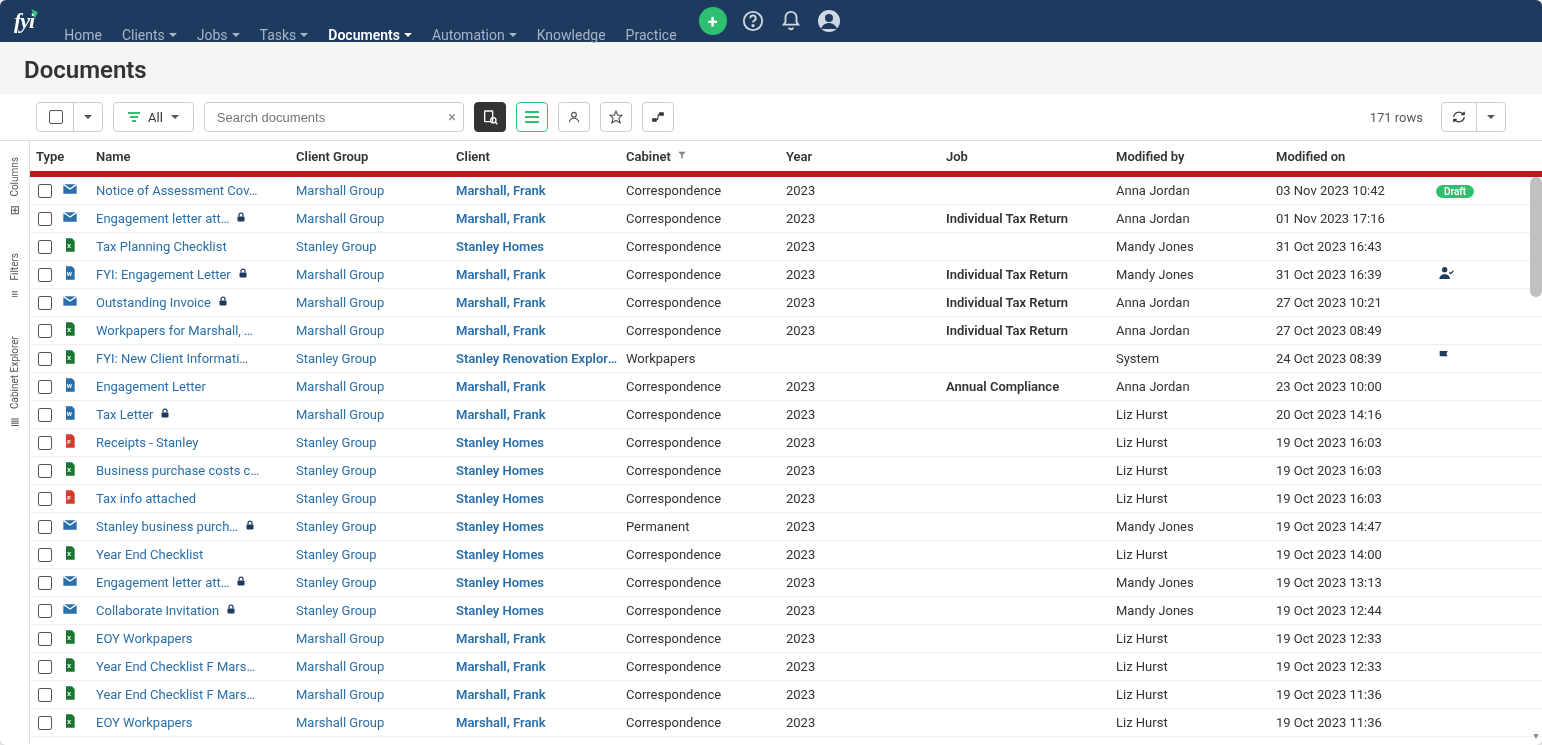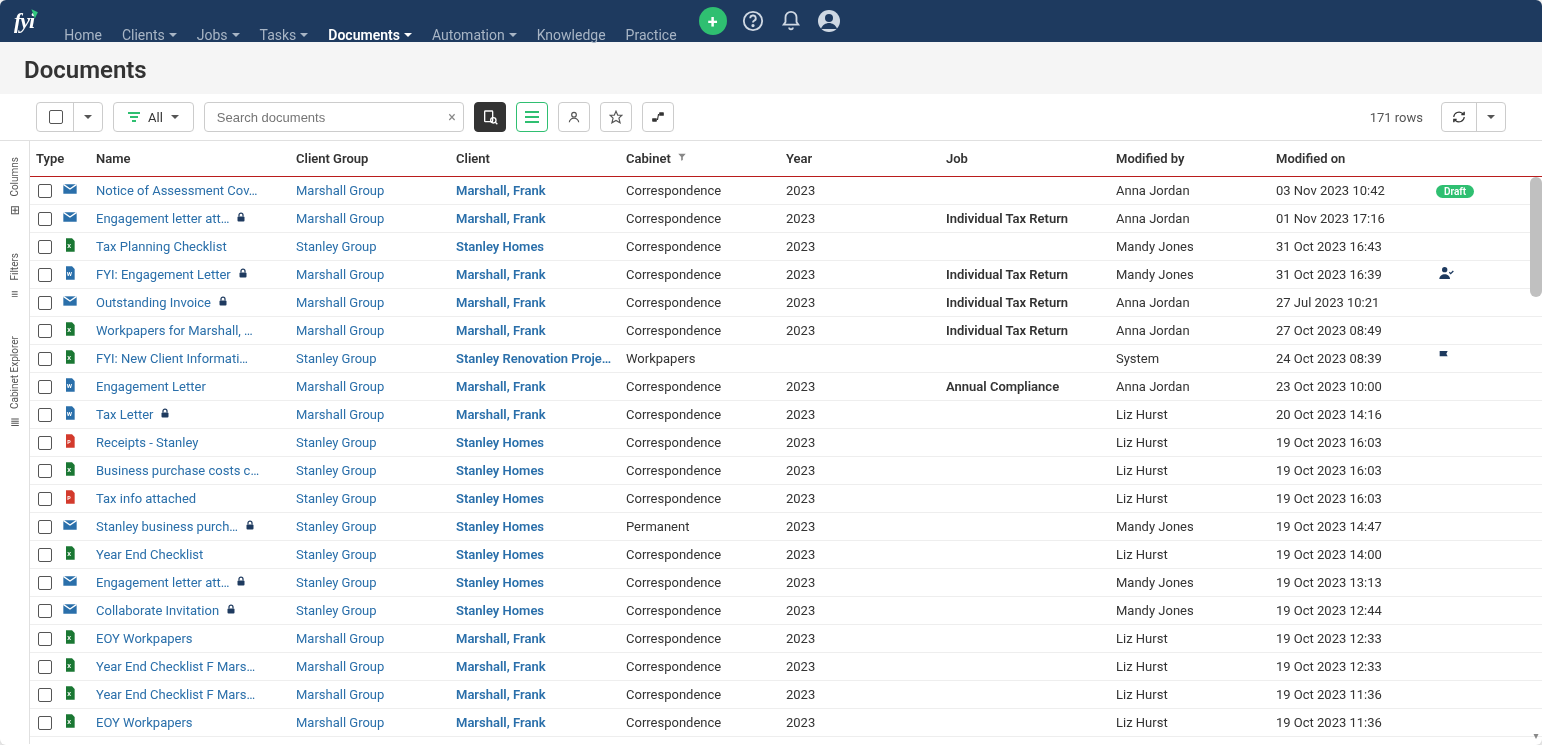--- a/index.html
+++ b/index.html
@@ -175,21 +175,21 @@
   .table-wrap { flex:1; overflow:hidden; position:relative;}
   .thead, .trow {
     display:grid;
     grid-template-columns: 60px 200px 160px 170px 160px 160px 170px 160px 160px 50px;
     align-items:center;
     padding: 0 6px;
     min-height:28px;
   }
   .thead {
     font-weight:600; color:#333; font-size:13px;
-    border-bottom:1px solid #b91c1c;
+    border-bottom:6px solid #b91c1c;
     height:36px;
   }
   .th { cursor:pointer; display:flex; align-items:center; gap:6px;}
   .tbody { overflow-y:auto; height: calc(100% - 36px); }
   .trow {
     border-bottom: 1px solid #eee;
     font-size:13px;
     height:28px;
     color:#333;
   }
@@ -494,21 +494,21 @@
                 <rect x="5" y="11" width="14" height="10" rx="2"></rect>
                 <path d="M8 11V8a4 4 0 1 1 8 0v3" fill="none" stroke="#1e3a5f" stroke-width="2.5"></path>
               </svg></span>
           </div>
           <div class="cell link">Marshall Group</div>
           <div class="cell link" style="font-weight:600">Marshall, Frank</div>
           <div class="cell">Correspondence</div>
           <div class="cell">2023</div>
           <div class="cell" style="font-weight:600">Individual Tax Return</div>
           <div class="cell">Anna Jordan</div>
-          <div class="cell">27 Jul 2023 10:21</div>
+          <div class="cell">27 Oct 2023 10:21</div>
           <div class="cell"></div>
         </div>
         <div class="trow">
           <div class="typecol cell">
             <span class="chk"></span>
             <span><svg class="doc-icon" viewBox="0 0 24 24" fill="#1a7733">
                 <path d="M6 2h9l4 4v16H6z"></path>
                 <text x="8" y="17" font-size="9" fill="#fff" font-weight="bold">X</text>
               </svg></span>
           </div>
@@ -529,21 +529,21 @@
             <span class="chk"></span>
             <span><svg class="doc-icon" viewBox="0 0 24 24" fill="#1a7733">
                 <path d="M6 2h9l4 4v16H6z"></path>
                 <text x="8" y="17" font-size="9" fill="#fff" font-weight="bold">X</text>
               </svg></span>
           </div>
           <div class="cell name-cell">
             <span class="link">FYI: New Client Informati…</span>
           </div>
           <div class="cell link">Stanley Group</div>
-          <div class="cell link" style="font-weight:600">Stanley Renovation Projects</div>
+          <div class="cell link" style="font-weight:600">Stanley Renovation Explorer</div>
           <div class="cell">Workpapers</div>
           <div class="cell"></div>
           <div class="cell" style="font-weight:600"></div>
           <div class="cell">System</div>
           <div class="cell">24 Oct 2023 08:39</div>
           <div class="cell"><svg class="stat-icon" width="18" height="16" viewBox="0 0 24 24" fill="#1e3a5f">
               <path d="M4 3v18M4 3h12l-2 4 2 4H4"></path>
             </svg></div>
         </div>
         <div class="trow">

